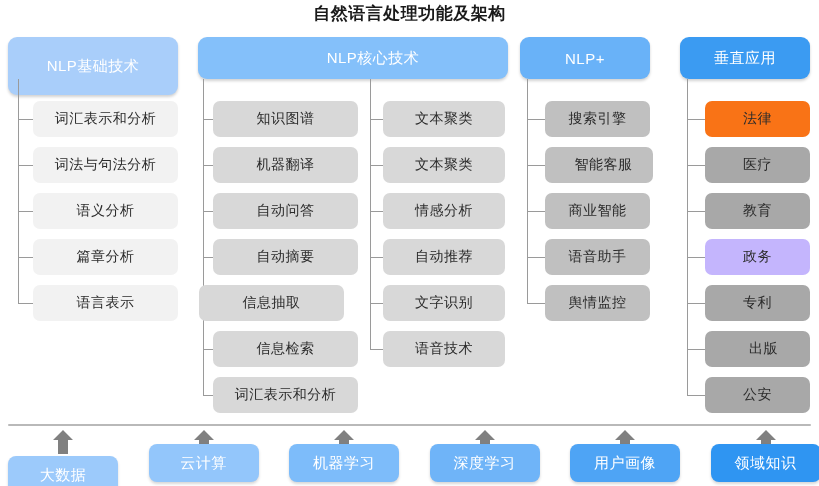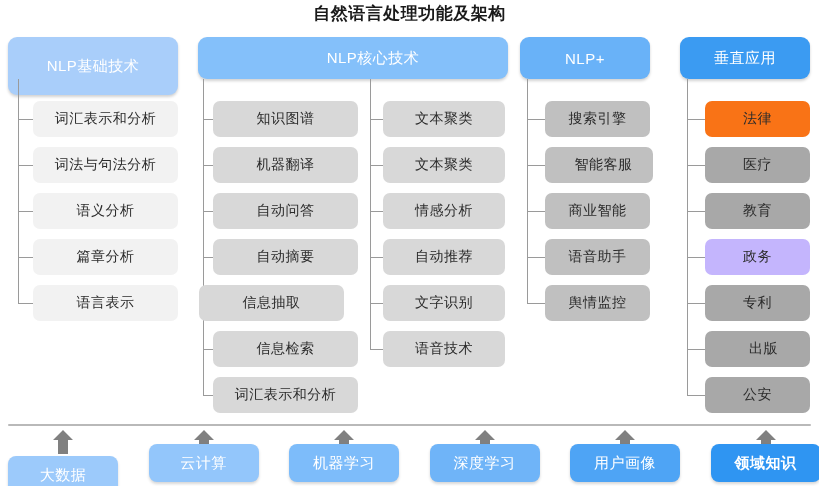--- a/index.html
+++ b/index.html
@@ -169,15 +169,15 @@
         <svg viewBox="0 0 22 26">
           <path d="M11 1 L21 11 L16 11 L16 25 L6 25 L6 11 L1 11 Z" fill="#808080"></path>
         </svg>
       </div>
       <div class="base" style="left: 570px; top: 444px; width: 110px; height: 38px; background: rgb(78, 164, 245);">用户画像</div>
       <div class="arrow" style="left: 754.5px; top: 429px;">
         <svg viewBox="0 0 22 26">
           <path d="M11 1 L21 11 L16 11 L16 25 L6 25 L6 11 L1 11 Z" fill="#808080"></path>
         </svg>
       </div>
-      <div class="base" style="left: 710.5px; top: 444px; width: 110px; height: 38px; background: rgb(47, 149, 242); font-weight: bold;">领域知识</div>
+      <div class="base" style="left: 710.5px; top: 444px; width: 110px; height: 38px; background: rgb(47, 149, 242);">领域知识</div>
     </div>
 </div>
 
 </body></html>

